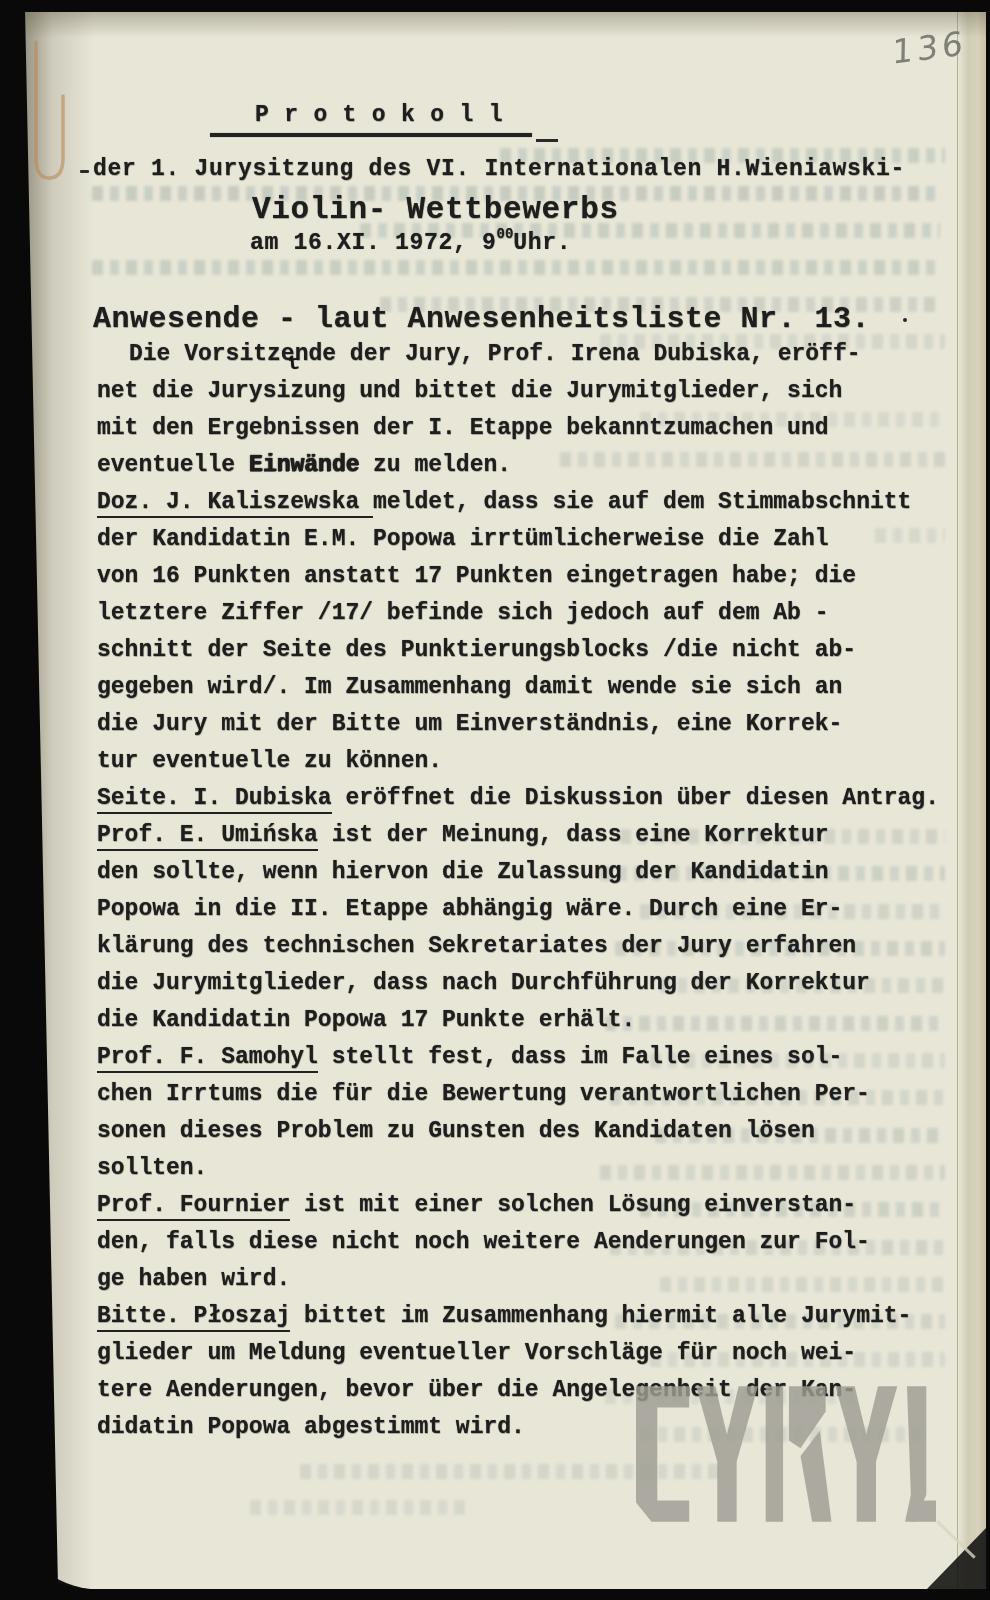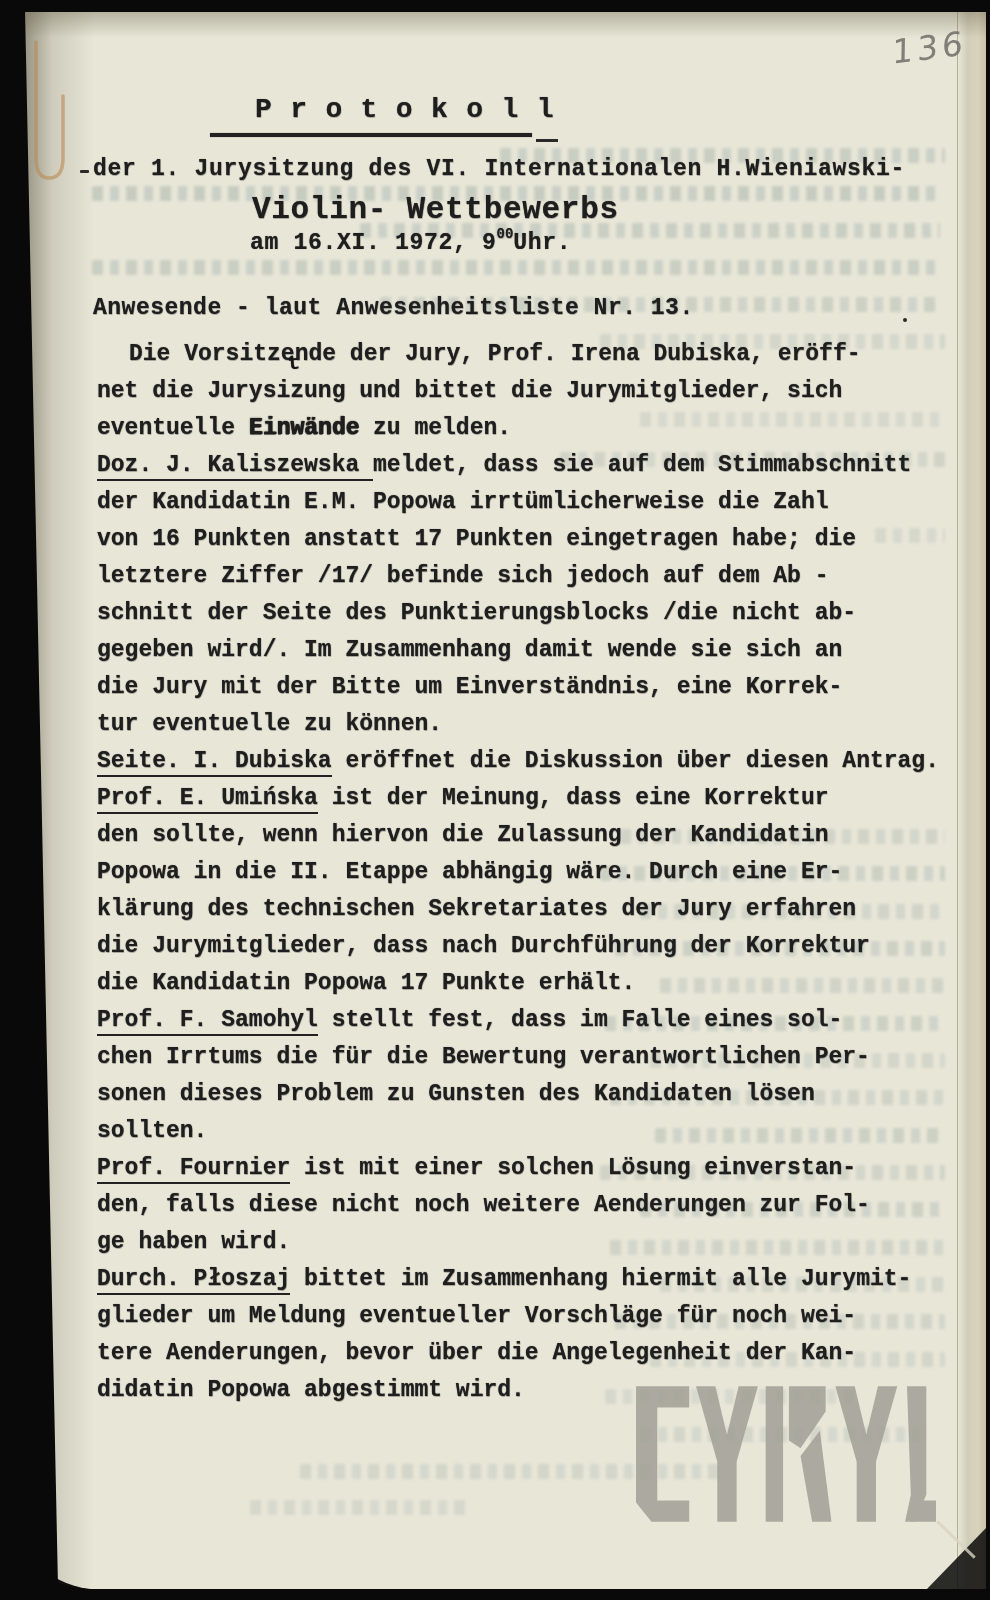--- a/index.html
+++ b/index.html
@@ -28,29 +28,29 @@
   .black-right{position:absolute;right:0;top:0;width:4px;height:1600px;background:#090909;}
   .corner-fold{position:absolute;right:4px;top:1528px;width:60px;height:62px;background:#090909;
         -webkit-clip-path:polygon(100% 0,100% 100%,0 100%);clip-path:polygon(100% 0,100% 100%,0 100%);opacity:.85;}
   .fold-light{position:absolute;right:8px;top:1538px;width:52px;height:3px;background:#d9d5c0;
         transform:rotate(44deg);opacity:.8;}
   
   .ghost{position:absolute;height:15px;border-radius:2px;filter:blur(1.5px);
         background:repeating-linear-gradient(90deg, rgba(122,146,140,.55) 0 11px, rgba(122,146,140,0) 11px 18px, rgba(110,140,150,.45) 18px 27px, rgba(110,140,150,0) 27px 34px);}
   
   .typed{color:#1e1e1e;font-weight:700;text-shadow:0 0 1px rgba(25,25,25,.6), .5px .5px 0 rgba(25,25,25,.25);}
-  .hdr-title{position:absolute;left:255px;top:94px;font-size:28px;letter-spacing:.8px;white-space:pre;}
+  .hdr-title{position:absolute;left:255px;top:102px;font-size:23px;letter-spacing:.8px;white-space:pre;}
   .title-rule{position:absolute;left:210px;top:133px;width:322px;height:4px;background:#222;
         box-shadow:0 0 1px rgba(20,20,20,.7);}
   .title-rule2{position:absolute;left:536px;top:139px;width:22px;height:3px;background:#2a2a2a;}
   .hdr-line1{position:absolute;left:93px;top:156px;font-size:23px;letter-spacing:.7px;white-space:pre;}
   .hdr-line2{position:absolute;left:252px;top:192px;font-size:31px;letter-spacing:.7px;white-space:pre;}
   .hdr-line3{position:absolute;left:250px;top:228px;font-size:23px;letter-spacing:.7px;white-space:pre;}
   .hdr-line3 sup{font-size:14px;position:relative;top:-2px;letter-spacing:0;}
-  .attendance{position:absolute;left:93px;top:295px;font-size:23px;letter-spacing:.5px;white-space:pre;text-align:center;}
+  .attendance{position:absolute;left:93px;top:302px;font-size:30px;letter-spacing:.5px;white-space:pre;text-align:center;}
   #body-lines{position:absolute;left:97px;top:336px;width:860px;font-size:23px;line-height:37px;}
   .bline{white-space:pre;height:37px;}
   .bline.indent{padding-left:32px;}
   .uname{border-bottom:2.5px solid #222;padding-bottom:1px;}
   .smudge{text-shadow:0 0 1.5px rgba(15,15,15,.95), 1px 0 0 rgba(15,15,15,.8), 0 1px 0 rgba(15,15,15,.5);text-align:right;}
   .insert-t{position:absolute;left:288px;top:352px;font-size:20px;color:#161616;font-weight:700;
         transform:rotate(-6deg);text-shadow:0 0 1px rgba(20,20,20,.8);}
   
   .pencil-num{position:absolute;left:892px;top:28px;color:#6e6e68;font-family:"DejaVu Sans", sans-serif;
         font-size:33px;letter-spacing:4px;transform:rotate(-7deg) skewX(-8deg);opacity:.85;}
@@ -108,20 +108,21 @@
   <div class="title-rule"></div>
   <div class="title-rule2"></div>
   <div class="typed hdr-line1">der 1. Jurysitzung des VI. Internationalen H.Wieniawski-</div>
   <div class="typed hdr-line2">Violin- Wettbewerbs</div>
   <div class="typed hdr-line3"><span>am 16.XI. 1972, 9</span><sup>00</sup><span>Uhr.</span></div>
   <div class="typed attendance">Anwesende - laut Anwesenheitsliste Nr. 13.</div>
 
   <div id="body-lines" class="typed">
       <div class="bline indent"><span>Die Vorsitzende der Jury, Prof. Irena Dubiska, eröff-</span></div>
       <div class="bline"><span>net die Jurysizung und bittet die Jurymitglieder, sich</span></div>
+      <div class="bline"><span>mit den Ergebnissen der I. Etappe bekanntzumachen und</span></div>
       <div class="bline"><span>eventuelle </span><span class="smudge">Einwände</span><span> zu melden.</span></div>
       <div class="bline"><span class="uname">Doz. J. Kaliszewska </span><span>meldet, dass sie auf dem Stimmabschnitt</span></div>
       <div class="bline"><span>der Kandidatin E.M. Popowa irrtümlicherweise die Zahl</span></div>
       <div class="bline"><span>von 16 Punkten anstatt 17 Punkten eingetragen habe; die</span></div>
       <div class="bline"><span>letztere Ziffer /17/ befinde sich jedoch auf dem Ab -</span></div>
       <div class="bline"><span>schnitt der Seite des Punktierungsblocks /die nicht ab-</span></div>
       <div class="bline"><span>gegeben wird/. Im Zusammenhang damit wende sie sich an</span></div>
       <div class="bline"><span>die Jury mit der Bitte um Einverständnis, eine Korrek-</span></div>
       <div class="bline"><span>tur eventuelle zu können.</span></div>
       <div class="bline"><span class="uname">Seite. I. Dubiska</span><span> eröffnet die Diskussion über diesen Antrag.</span></div>
@@ -131,21 +132,21 @@
       <div class="bline"><span>klärung des technischen Sekretariates der Jury erfahren</span></div>
       <div class="bline"><span>die Jurymitglieder, dass nach Durchführung der Korrektur</span></div>
       <div class="bline"><span>die Kandidatin Popowa 17 Punkte erhält.</span></div>
       <div class="bline"><span class="uname">Prof. F. Samohyl</span><span> stellt fest, dass im Falle eines sol-</span></div>
       <div class="bline"><span>chen Irrtums die für die Bewertung verantwortlichen Per-</span></div>
       <div class="bline"><span>sonen dieses Problem zu Gunsten des Kandidaten lösen</span></div>
       <div class="bline"><span>sollten.</span></div>
       <div class="bline"><span class="uname">Prof. Fournier</span><span> ist mit einer solchen Lösung einverstan-</span></div>
       <div class="bline"><span>den, falls diese nicht noch weitere Aenderungen zur Fol-</span></div>
       <div class="bline"><span>ge haben wird.</span></div>
-      <div class="bline"><span class="uname">Durch. Płoszaj</span><span> bittet im Zusammenhang hiermit alle Jurymit-</span></div>
+      <div class="bline"><span class="uname">Bitte. Płoszaj</span><span> bittet im Zusammenhang hiermit alle Jurymit-</span></div>
       <div class="bline"><span>glieder um Meldung eventueller Vorschläge für noch wei-</span></div>
       <div class="bline"><span>tere Aenderungen, bevor über die Angelegenheit der Kan-</span></div>
       <div class="bline"><span>didatin Popowa abgestimmt wird.</span></div>
     </div>
 
   <div class="insert-t">t</div>
 
   <div class="pencil-num">136</div>
 
   <svg class="clip-mark" width="46" height="148" viewBox="0 0 46 148">

